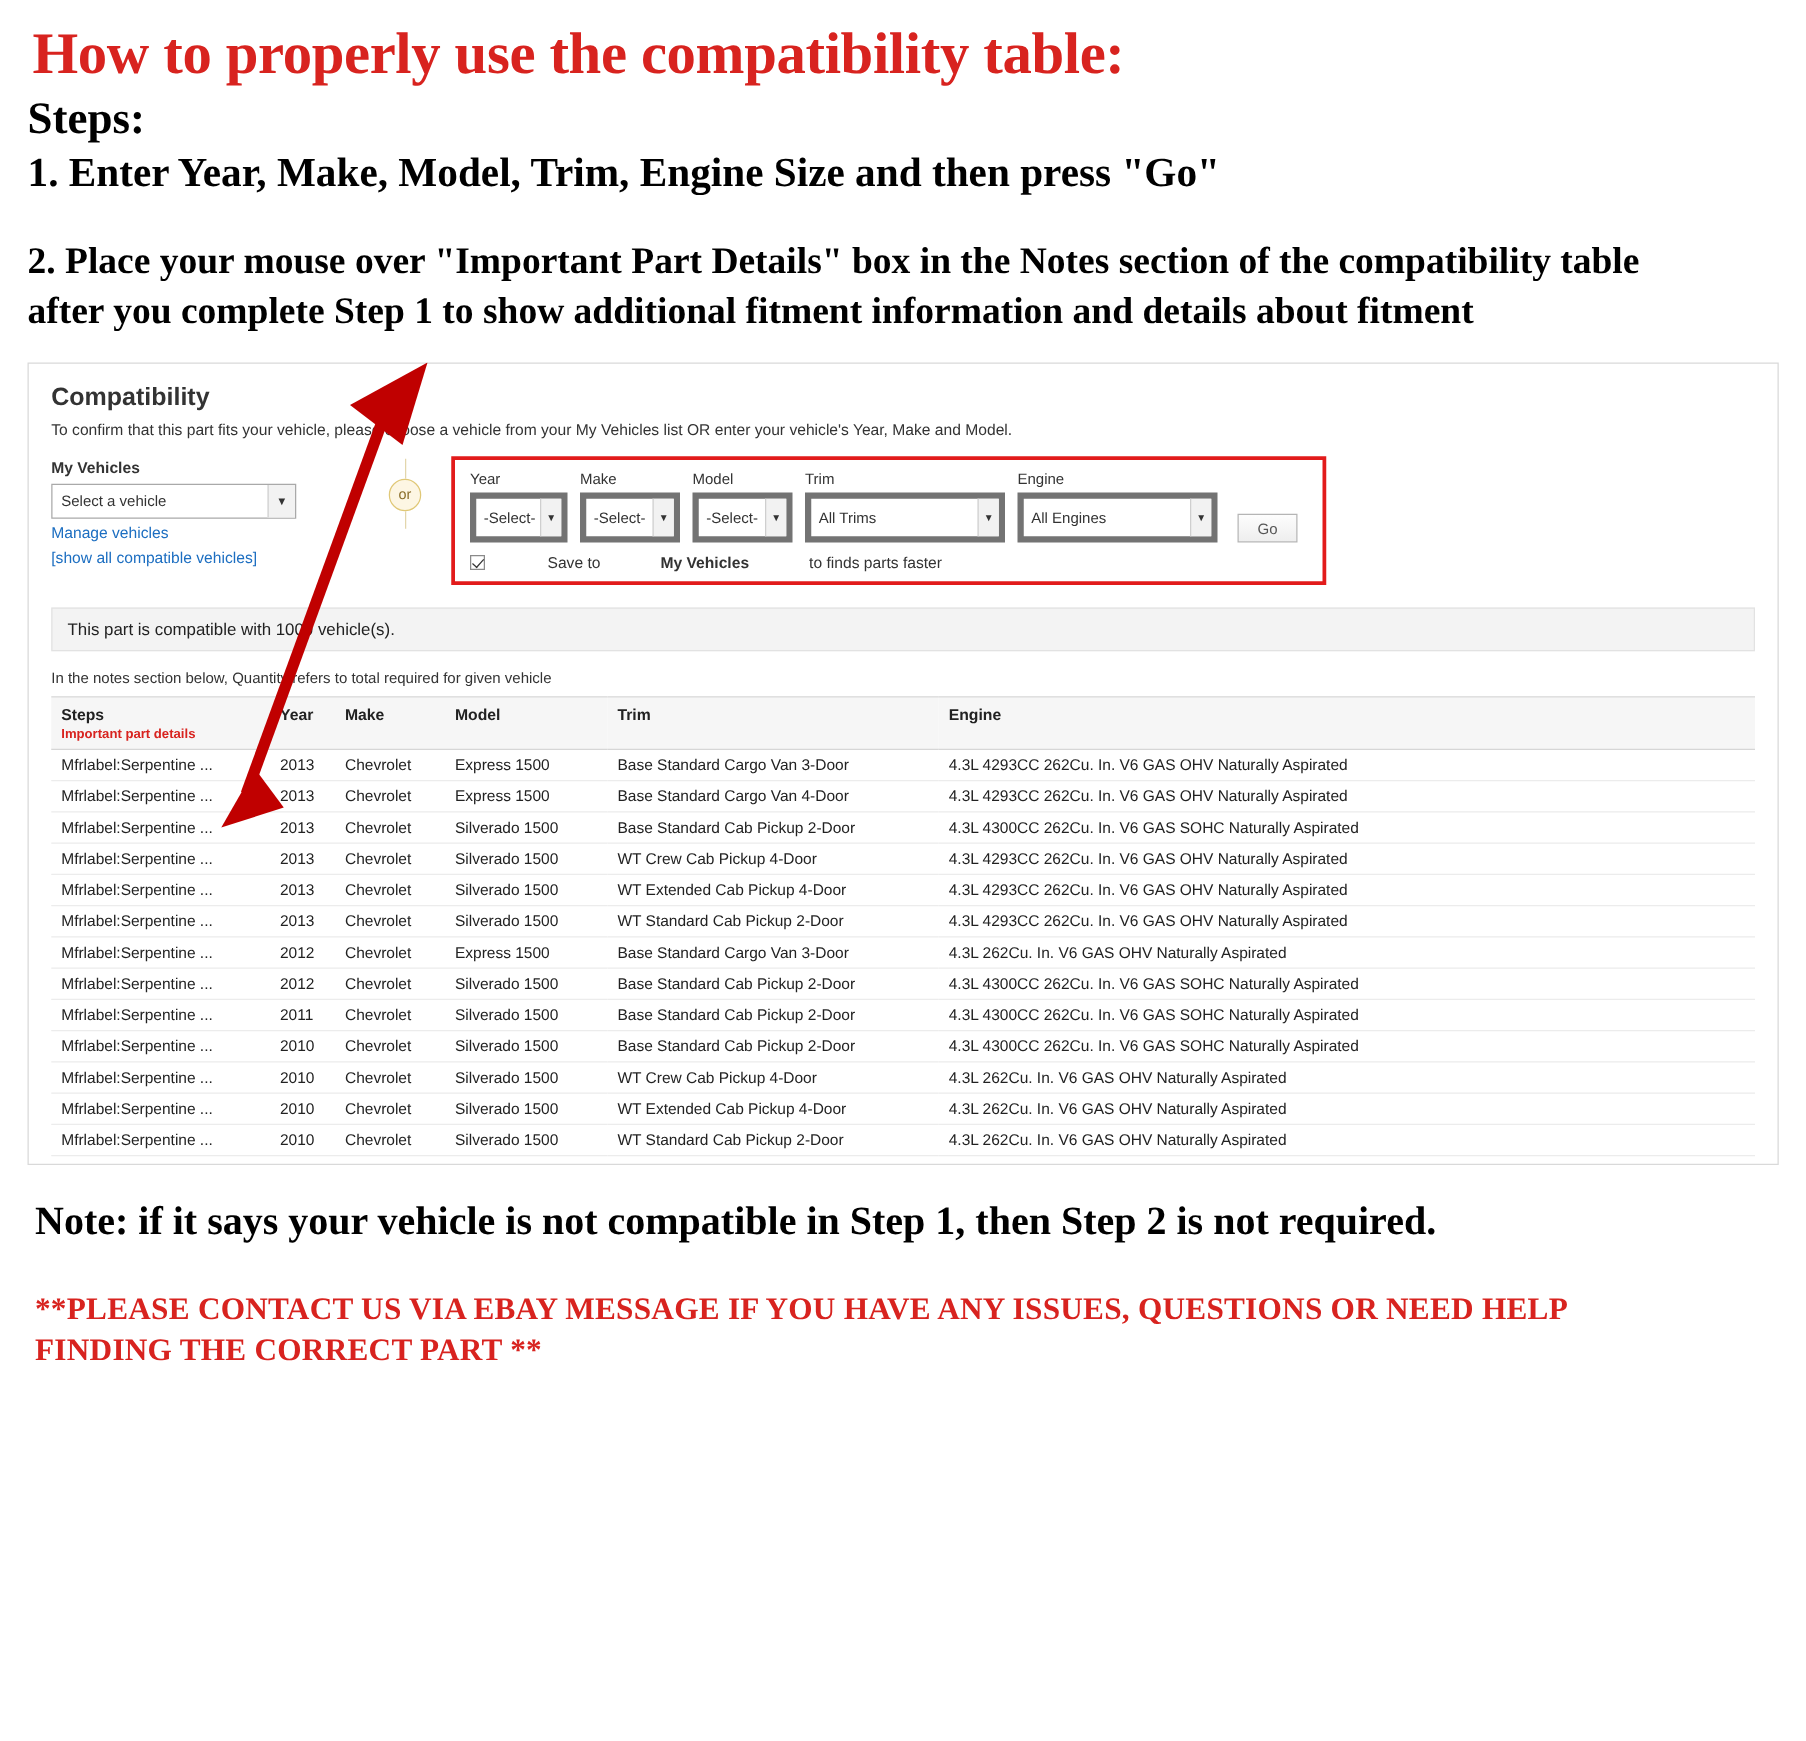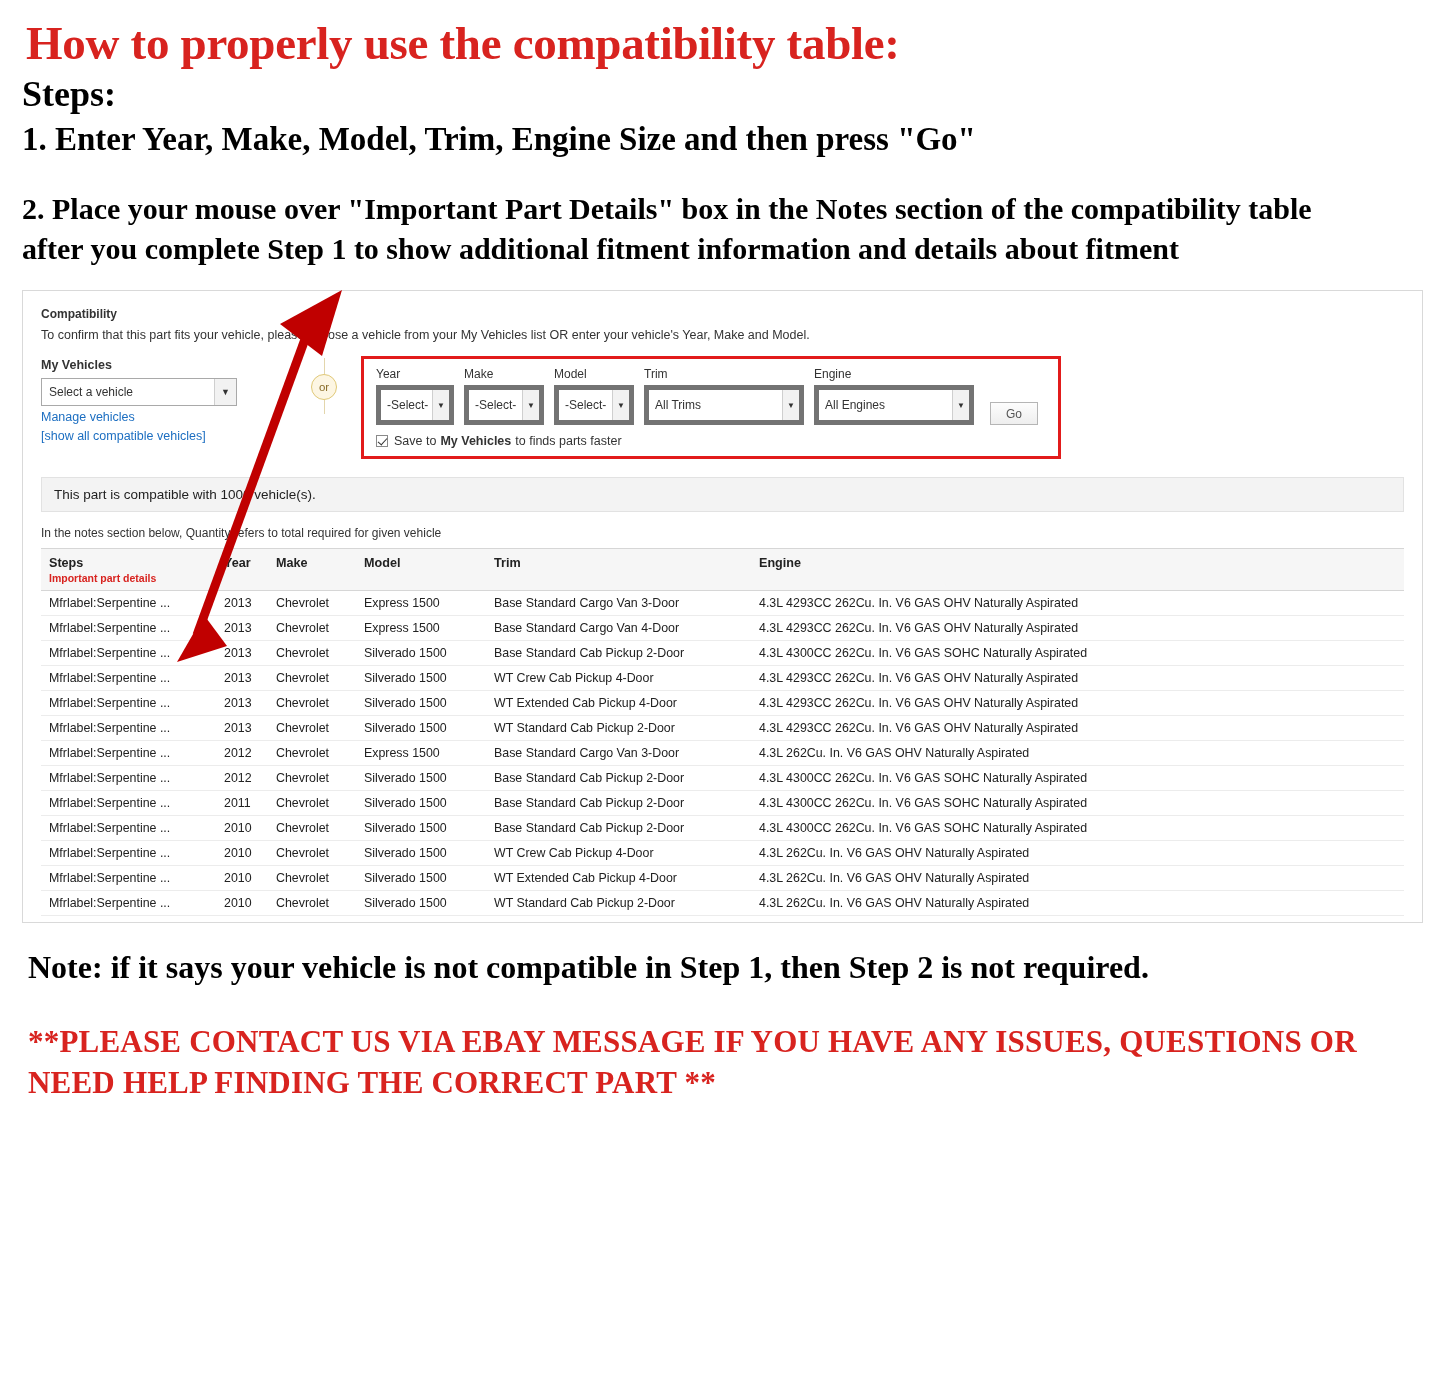--- a/index.html
+++ b/index.html
@@ -57,21 +57,21 @@
     margin: 22px 22px 0 22px;
   }
   .panel {
     border: 1px solid #d9d9d9;
     background: #fff;
     padding: 16px 18px 6px 18px;
     position: relative;
     overflow: hidden;
   }
   .panel-title {
-    font-size: 12px;
+    font-size: 20px;
     font-weight: bold;
     color: #333;
     margin-bottom: 7px;
   }
   .panel-sub {
     font-size: 12.5px;
     color: #333;
     margin-bottom: 14px;
   }
   .chooser {
@@ -191,20 +191,21 @@
     color: #555;
     display: flex; align-items: center; justify-content: center;
     margin-left: 6px;
   }
   .save-row {
     display: flex;
     align-items: center;
     margin-top: 9px;
     font-size: 12.5px;
     color: #333;
+    gap: 44px;
   }
   .chk {
     width: 12px; height: 12px;
     border: 1px solid #8a8a8a;
     background: #fff;
     margin-right: 6px;
     position: relative;
   }
   .chk:after {
     content: "";
@@ -280,21 +281,21 @@
     font-family: "Liberation Serif", serif;
     font-weight: bold;
     font-size: 32px;
     line-height: 1.26;
     padding: 24px 60px 0 28px;
   }
   .contact {
     font-family: "Liberation Serif", serif;
     font-weight: bold;
     color: #d8231f;
-    font-size: 31px;
+    font-size: 25px;
     line-height: 1.32;
     padding: 34px 80px 26px 28px;
     letter-spacing: 0.2px;
   }
 </style>
 </head>
 <body>
 
 <div class="page">
 

